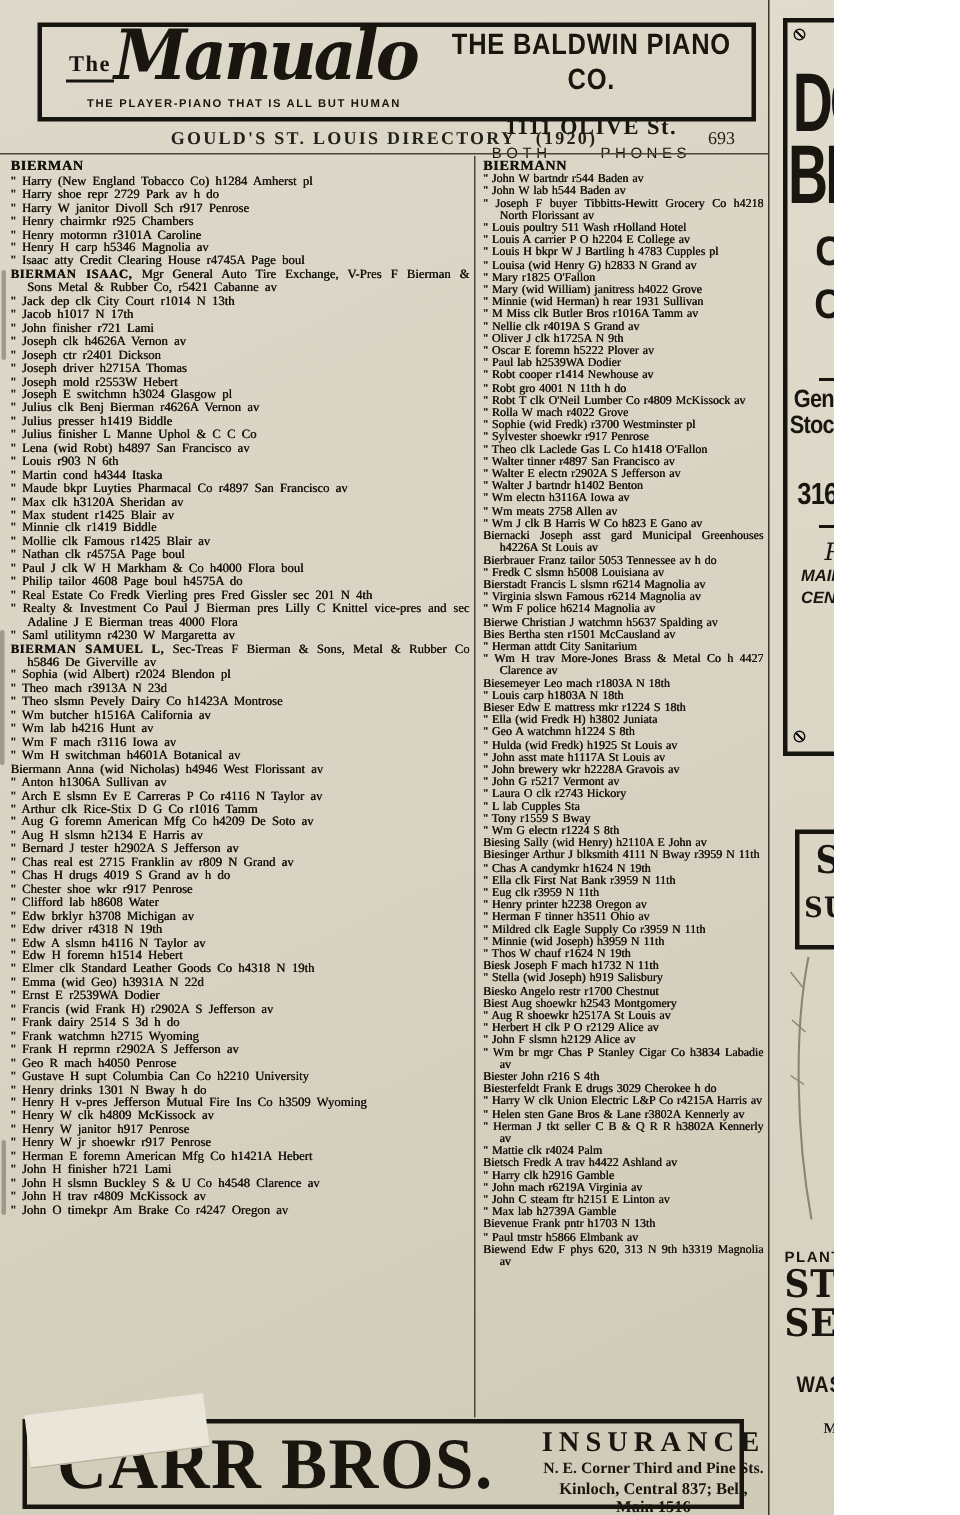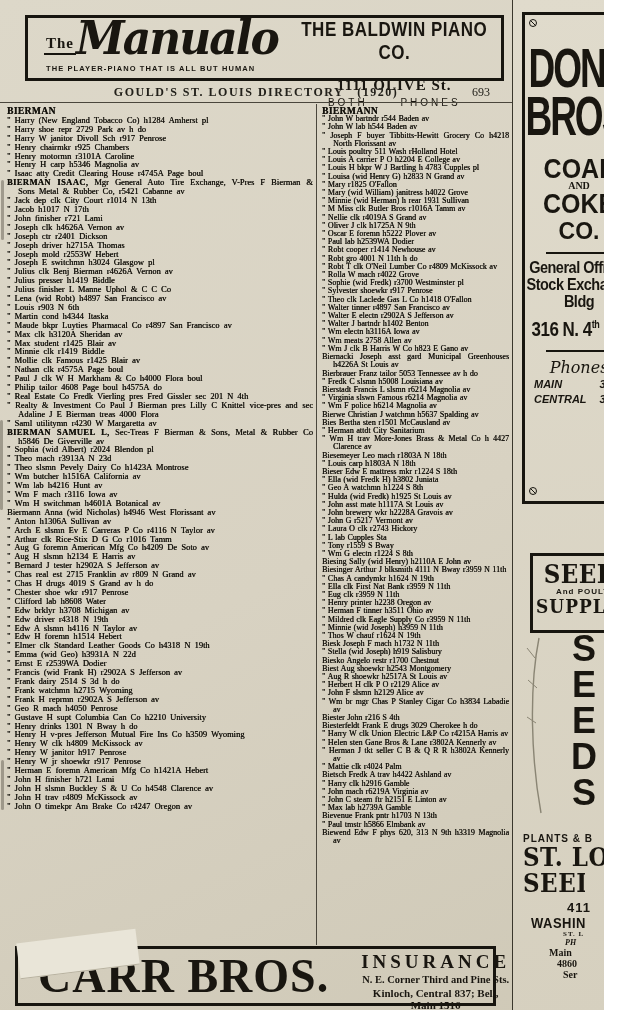--- a/index.html
+++ b/index.html
@@ -1,30 +1,30 @@
 <!DOCTYPE html>
 <html><head>
 <meta charset="utf-8">
 <style>
   * { margin:0; padding:0; box-sizing:border-box; }
   body { width:640px; height:1010px; font-family:"Liberation Serif", serif; }
-  .page { position:relative; width:604px; height:1010px; overflow:hidden;
+  .page { position:relative; width:556px; height:1010px; overflow:hidden;
           background:linear-gradient(155deg,#ddd8c9 0%,#d8d2c2 55%,#cfc9b7 100%); color:#191610; }
   .main-area { position:absolute; left:0; top:0; width:512px; height:1010px; }
 
   
   .top-ad { position:absolute; left:25px; top:15px; width:479px; height:66px;
             border:3px solid #17150f; display:flex; }
   .manualo { flex:1.15; position:relative; padding-left:14px; }
   .the-prefix { position:absolute; left:16px; top:17px; font-weight:bold; font-size:15px;
                 letter-spacing:1px; border-bottom:2px solid #17150f; padding:0 2px 1px; }
   .brand-script { position:absolute; left:48px; top:-6px; font-family:"DejaVu Serif", serif;
                   font-style:italic; font-weight:bold; font-size:44px; letter-spacing:-2px;
                   transform:scaleY(1.05); }
-  .tagline { position:absolute; left:18px; bottom:5px; font-family:"Liberation Sans", sans-serif;
+  .tagline { position:absolute; left:30px; bottom:5px; font-family:"Liberation Sans", sans-serif;
              font-size:7.5px; font-weight:bold; letter-spacing:1.1px; }
   .baldwin { flex:1; text-align:center; padding-top:4px; }
   .baldwin-co { font-family:"Liberation Sans", sans-serif; font-weight:bold; font-size:17px;
                 letter-spacing:0.5px; transform:scaleY(1.15); }
   .baldwin-addr { font-size:15px; font-weight:bold; letter-spacing:1px; margin-top:15px; }
   .baldwin-phones { display:flex; justify-content:space-around; padding:0 24px; margin-top:3px;
                     font-family:"Liberation Sans", sans-serif; font-weight:normal; font-size:10px;
                     letter-spacing:3px; }
 
   

